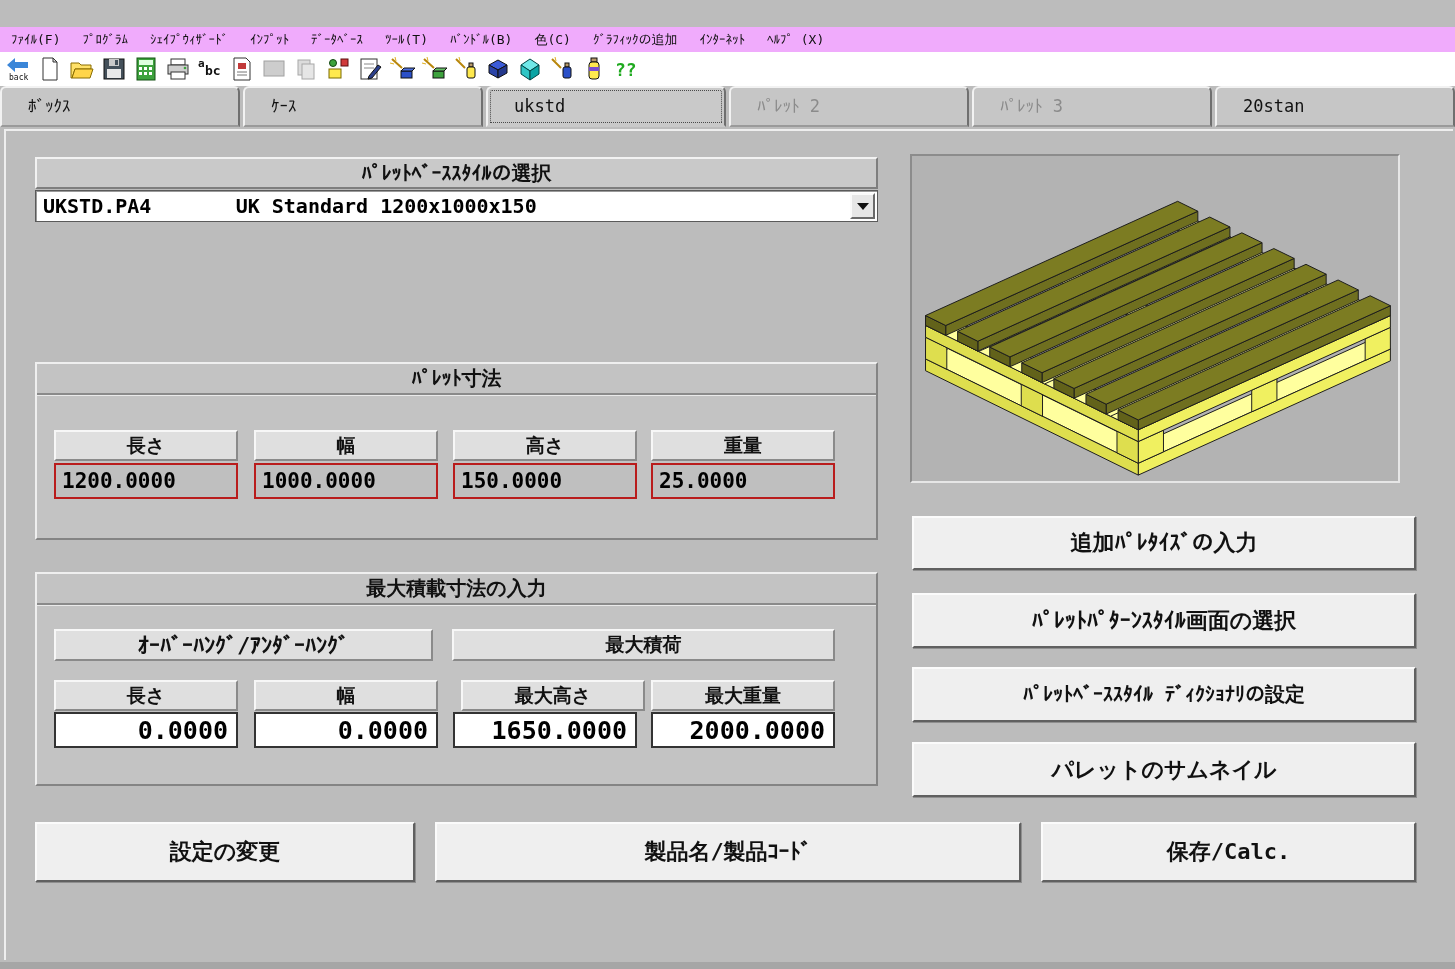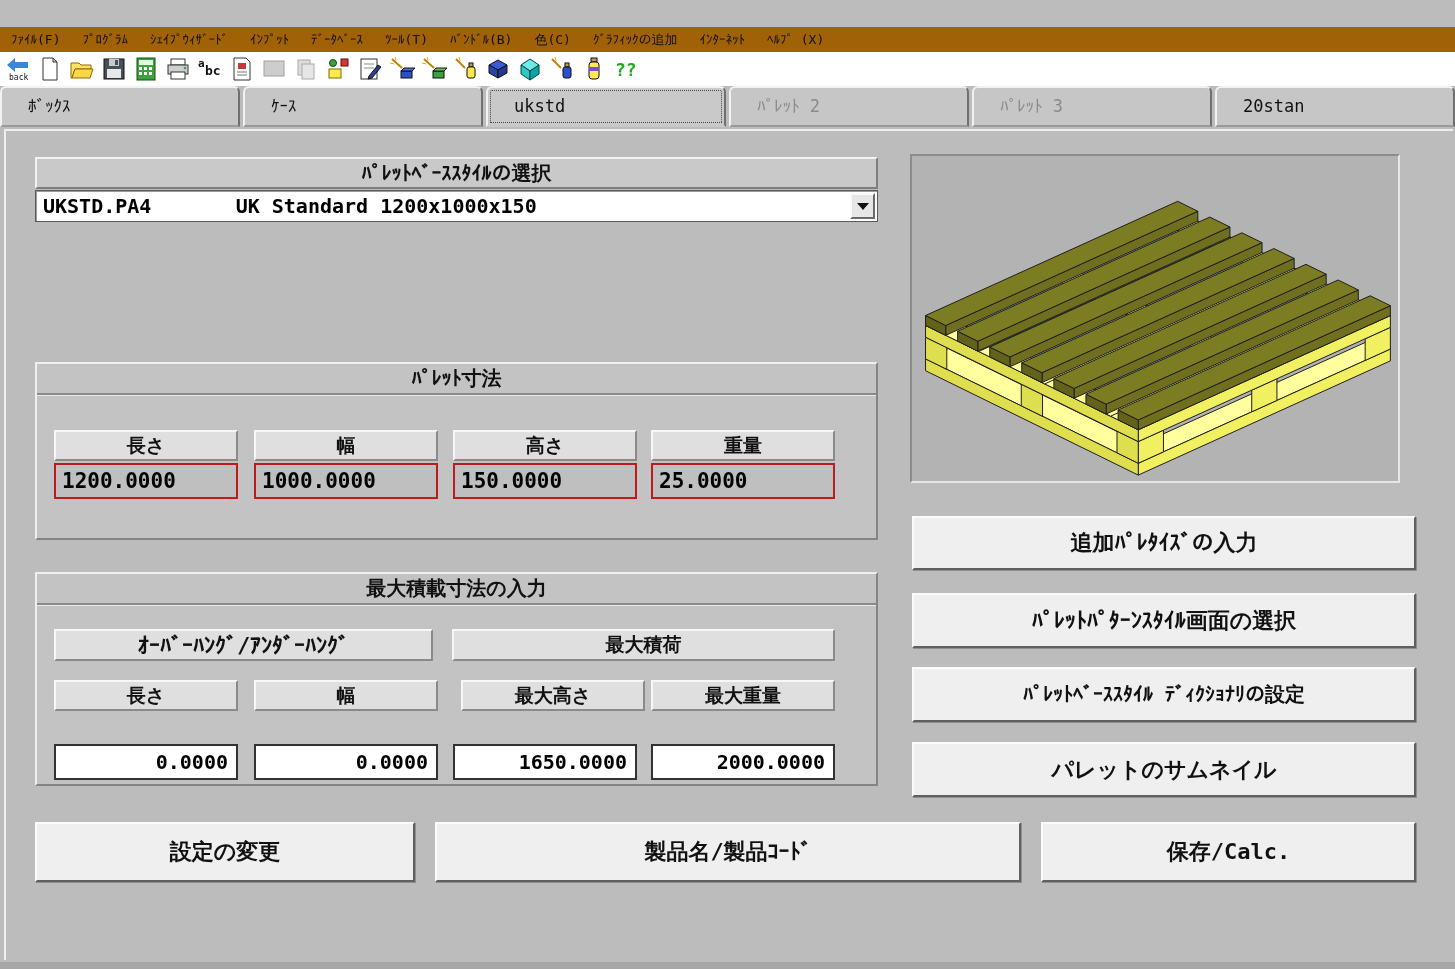--- a/index.html
+++ b/index.html
@@ -5,21 +5,21 @@
   html,body{margin:0;padding:0;}
   body{font-family:"DejaVu Sans Mono","DejaVu Sans","Liberation Sans",sans-serif;}
   .app{position:relative;width:1455px;height:969px;background:#bcbcbc;overflow:hidden;}
 
   
   .titlebar{position:absolute;left:0;top:0;width:1455px;height:27px;background:#ffffff;display:flex;align-items:center;}
   .app-logo{width:17px;height:17px;border-radius:50%;background:#e1541e;margin-left:7px;position:relative;}
   .app-logo::after{content:"";position:absolute;left:4px;top:4px;width:9px;height:9px;border-radius:50%;background:#fff;opacity:.85;}
   .title-text{margin-left:10px;font-size:13px;color:#1a1a1a;}
 
-  .menubar{position:absolute;left:0;top:27px;width:1455px;height:25px;background:#a16207;display:flex;align-items:center;font-size:13px;color:#111;}
+  .menubar{position:absolute;left:0;top:27px;width:1455px;height:25px;background:#f0abfc;display:flex;align-items:center;font-size:13px;color:#111;}
   .menu-item{padding:0 11px;line-height:25px;cursor:default;}
 
   .toolbar{position:absolute;left:0;top:52px;width:1455px;height:34px;background:#ffffff;display:flex;align-items:center;gap:4px;padding-left:4px;box-sizing:border-box;}
   .ticon{width:28px;height:30px;display:flex;align-items:center;justify-content:center;}
   .ticon svg{width:26px;height:26px;}
 
   
   .tabbar{position:absolute;left:0;top:86px;width:1455px;height:41px;display:flex;gap:3px;}
   .tab{flex:1;background:#c6c6c6;border:2px solid;border-color:#f2f2f2 #6f6f6f #9a9a9a #f2f2f2;border-radius:6px 6px 0 0;font-size:17px;line-height:36px;padding-left:26px;box-sizing:border-box;color:#111;white-space:nowrap;overflow:hidden;}
   .tab.disabled{color:#8b8b8b;}
@@ -39,21 +39,21 @@
   .combo{position:absolute;left:35px;top:190px;width:843px;height:32px;background:#fff;border:1px solid #5a5a5a;box-shadow:inset 1px 1px 0 #9a9a9a;box-sizing:border-box;display:flex;align-items:center;}
   .combo-text{font-size:20px;font-weight:bold;color:#000;padding-left:7px;white-space:pre;}
   .combo-btn{position:absolute;right:2px;top:2px;width:25px;height:26px;background:#e6e6e6;border:2px solid;border-color:#fafafa #6a6a6a #6a6a6a #fafafa;box-sizing:border-box;display:flex;align-items:center;justify-content:center;}
   .combo-arrow{width:0;height:0;border-left:6px solid transparent;border-right:6px solid transparent;border-top:7px solid #111;}
 
   .groupbox{position:absolute;background:#c3c3c3;border:2px solid;border-color:#efefef #848484 #848484 #efefef;box-sizing:border-box;}
   .groupbox .strip{position:absolute;left:0;top:0;width:100%;height:31px;border-bottom:2px solid #8a8a8a;box-shadow:0 1px 0 #eaeaea;box-sizing:border-box;}
 
   .col-label{position:absolute;height:31px;font-size:19px;font-weight:bold;display:flex;align-items:center;justify-content:center;color:#111;}
   .field-gray{position:absolute;height:36px;background:#bfbfbf;border:2px solid #b91c1c;box-sizing:border-box;font-size:21px;font-weight:bold;color:#000;display:flex;align-items:center;padding-left:6px;}
-  .field-white{position:absolute;height:36px;background:#ffffff;border:2px solid #333333;box-sizing:border-box;font-size:20px;font-weight:bold;color:#000;text-align:right;padding:0 8px 0 16px;font-family:inherit;margin-top:32px;}
+  .field-white{position:absolute;height:36px;background:#ffffff;border:2px solid #333333;box-sizing:border-box;font-size:25px;font-weight:bold;color:#000;text-align:right;padding:0 8px 0 16px;font-family:inherit;}
 
   .imgbox{position:absolute;left:910px;top:154px;width:490px;height:329px;background:#b3b3b3;border:2px solid;border-color:#8c8c8c #e6e6e6 #e6e6e6 #8c8c8c;box-sizing:border-box;}
 
   .side-btn{position:absolute;left:912px;width:504px;font-size:22px;}
   .bottom-btn{position:absolute;top:822px;height:60px;font-size:22px;}
 
   .footer{position:absolute;left:0;top:962px;width:1455px;height:7px;background:#a6a6a6;}
 </style>
 </head>
 <body>

